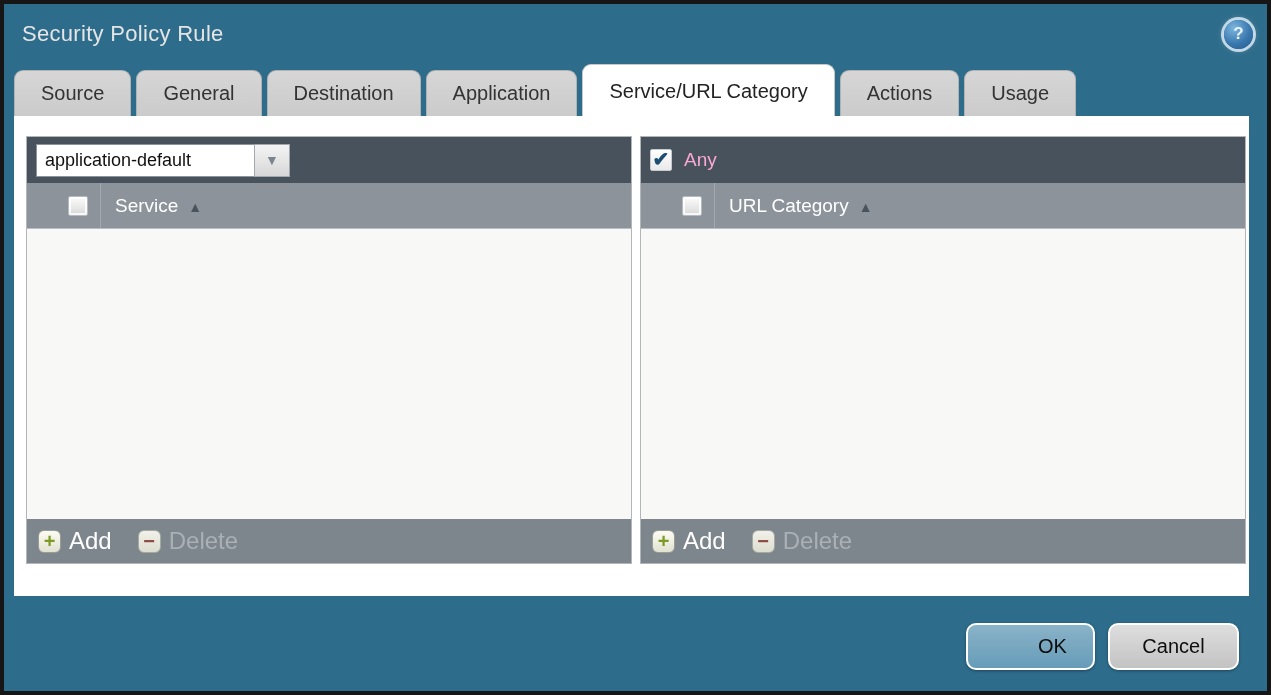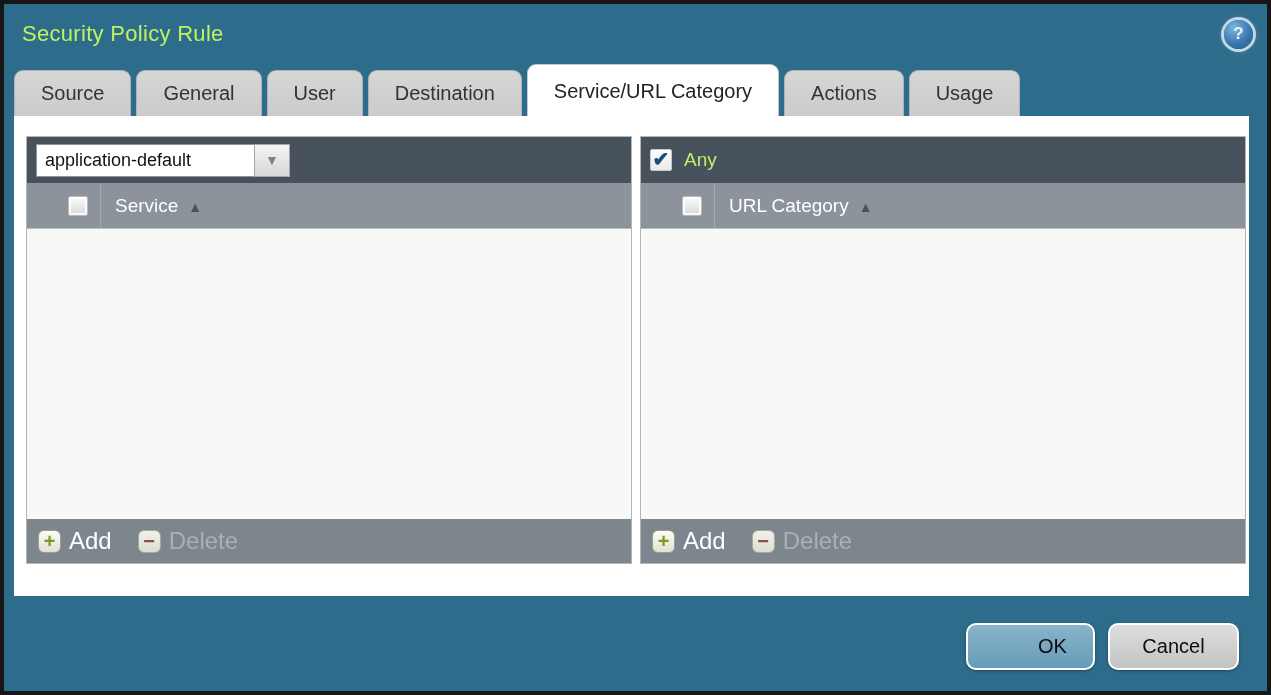--- a/index.html
+++ b/index.html
@@ -13,21 +13,21 @@
     position:relative;
     overflow:hidden;
   }
 
   
   .titlebar {
     height:60px;
     display:flex; align-items:center; justify-content:space-between;
     padding:0 14px 0 18px;
   }
-  .title { color:#bef264; font-size:22px; letter-spacing:0.3px; }
+  .title { color:#e5e5e5; font-size:22px; letter-spacing:0.3px; }
   .help-icon {
     width:29px; height:29px; border-radius:50%;
     background:radial-gradient(circle at 35% 28%, #7db6e0 0%, #3a78ae 55%, #245a8c 100%);
     box-shadow:0 0 0 3px rgba(215,232,244,0.85), 0 0 7px rgba(255,255,255,0.45);
     color:#eaf4fb; font-size:17px; font-weight:bold;
     display:flex; align-items:center; justify-content:center;
     cursor:pointer;
   }
 
   
@@ -103,21 +103,21 @@
   .checkbox.small {
     width:20px; height:20px;
     background:linear-gradient(#fdfdfd, #d8d8d8);
     border:1px solid #b5babe;
     box-shadow:inset 0 0 0 2px rgba(255,255,255,0.8);
   }
   .checkbox .check-glyph {
     color:#1d4f74; font-size:20px; font-weight:bold;
     line-height:1; margin-top:-3px;
   }
-  .any-label { color:#bef264; font-size:19px; margin-left:12px; }
+  .any-label { color:#f9a8d4; font-size:19px; margin-left:12px; }
 
   .panel-header {
     height:46px; flex:0 0 46px;
     background:#8c939a;
     border-bottom:1px solid #b9bec2;
     display:flex; align-items:center;
     color:#fff;
     padding-left:28px;
   }
   .header-check-cell {
@@ -188,22 +188,22 @@
 <div class="window">
 
   <div class="titlebar">
     <div class="title">Security Policy Rule</div>
     <div class="help-icon">?</div>
   </div>
 
   <div class="tabs">
     <div class="tab">Source</div>
     <div class="tab">General</div>
-    <div class="tab">User</div>
     <div class="tab">Destination</div>
+    <div class="tab">Application</div>
     <div class="tab active">Service/URL Category</div>
     <div class="tab">Actions</div>
     <div class="tab">Usage</div>
   </div>
 
   <div class="content">
 
     <div class="panel">
       <div class="panel-topbar">
         <div class="combo">

